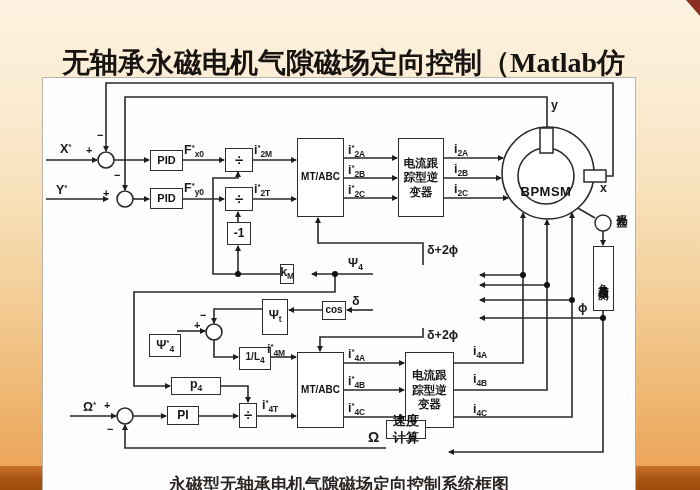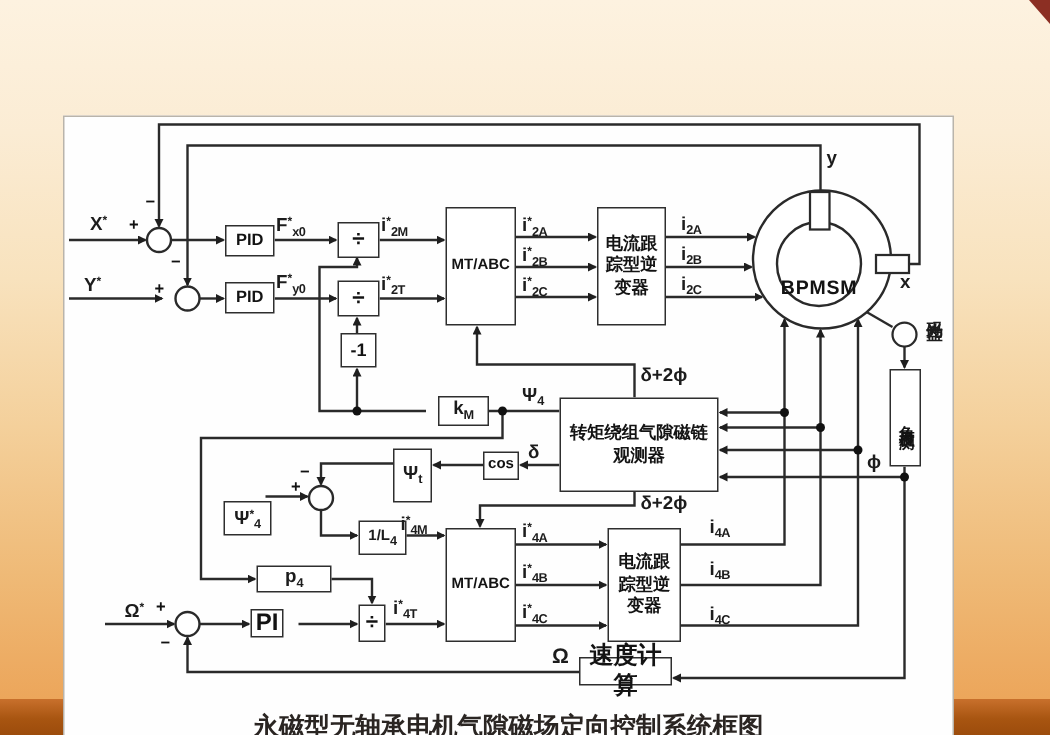--- a/index.html
+++ b/index.html
@@ -33,20 +33,21 @@
 </style>
 </head>
 <body>
 
 <div class="stage">
 
   <div class="bottom-band"></div>
   <div class="corner-mark"></div>
   <div class="panel"></div>
 
+  <div class="title">无轴承永磁电机气隙磁场定向控制（Matlab仿</div>
   <div class="caption">永磁型无轴承电机气隙磁场定向控制系统框图</div>
 
   <svg class="wires" width="700" height="490" viewBox="0 0 700 490">
     <defs>
       <marker id="ah" markerUnits="userSpaceOnUse" markerWidth="9" markerHeight="9" refX="5" refY="3" orient="auto">
         <path d="M0,0 L6,3 L0,6 Z" fill="#1f1f1f"></path>
       </marker>
     </defs>
     <g stroke="#2a2a2a" stroke-width="1.6" fill="none">
 
@@ -127,42 +128,41 @@
     </g>
   </svg>
 
   <div class="box" style="left:150px;top:150px;width:33px;height:21px">PID</div>
   <div class="box" style="left:150px;top:188px;width:33px;height:21px">PID</div>
   <div class="box divglyph" style="left:225px;top:148px;width:28px;height:24px">÷</div>
   <div class="box divglyph" style="left:225px;top:187px;width:28px;height:24px">÷</div>
   <div class="box" style="left:227px;top:222px;width:24px;height:23px;font-size:12px">-1</div>
   <div class="box" style="left:297px;top:138px;width:47px;height:79px;font-size:10px">MT/ABC</div>
   <div class="box" style="left:398px;top:138px;width:46px;height:79px;font-size:11.5px;padding:0 3px">电流跟踪型逆变器</div>
-  <div class="box" style="left:292px;top:264px;width:34px;height:20px">
+  <div class="box" style="left:280px;top:264px;width:14px;height:20px">
     <span class="lbl" style="position:static"><span>k</span><sub>M</sub></span>
   </div>
-  <div class="box" style="left:373px;top:265px;width:106px;height:63px;font-size:11.5px;padding:0 4px">转矩绕组气隙磁链观测器</div>
   <div class="box" style="left:322px;top:301px;width:24px;height:19px;font-size:10px">cos</div>
   <div class="box" style="left:262px;top:299px;width:26px;height:36px">
     <span class="lbl" style="position:static"><span>Ψ</span><sub>t</sub></span>
   </div>
   <div class="box" style="left:149px;top:334px;width:32px;height:23px">
     <span class="lbl" style="position:static"><span>Ψ</span><sup>*</sup><sub>4</sub></span>
   </div>
   <div class="box" style="left:239px;top:347px;width:32px;height:23px">
     <span class="lbl" style="position:static;font-size:10px"><span>1/L</span><sub>4</sub></span>
   </div>
   <div class="box" style="left:297px;top:352px;width:47px;height:76px;font-size:10px">MT/ABC</div>
   <div class="box" style="left:405px;top:352px;width:49px;height:76px;font-size:11.5px;padding:0 4px">电流跟踪型逆变器</div>
   <div class="box" style="left:171px;top:377px;width:50px;height:18px">
     <span class="lbl" style="position:static"><span>p</span><sub>4</sub></span>
   </div>
-  <div class="box" style="left:167px;top:406px;width:22px;height:19px;font-size:16px">PI</div>
+  <div class="box" style="left:167px;top:406px;width:32px;height:19px;font-size:12px">PI</div>
   <div class="box divglyph" style="left:239px;top:403px;width:18px;height:25px">÷</div>
-  <div class="box" style="left:386px;top:438px;width:62px;height:19px;font-size:16px">速度计算</div>
+  <div class="box" style="left:386px;top:420px;width:40px;height:19px;font-size:13px">速度计算</div>
   <div class="box vtext" style="left:593px;top:246px;width:21px;height:65px;font-size:10.5px">角度检测</div>
   <div class="box nb" style="left:513px;top:183px;width:66px;height:18px;font-size:13px;letter-spacing:.5px">BPMSM</div>
   <div class="lbl vtext" style="left:615px;top:205px;height:50px;font-size:11px;letter-spacing:1px">光码盘</div>
 
   <div class="lbl" style="left:60px;top:140px"><span>X</span><sup>*</sup></div>
   <div class="lbl" style="left:56px;top:181px"><span>Y</span><sup>*</sup></div>
   <div class="lbl" style="left:83px;top:398px"><span>Ω</span><sup>*</sup></div>
   <div class="lbl" style="left:184px;top:141px"><span>F</span><sup>*</sup><sub>x0</sub></div>
   <div class="lbl" style="left:184px;top:179px"><span>F</span><sup>*</sup><sub>y0</sub></div>
   <div class="lbl" style="left:254px;top:141px"><span>i</span><sup>*</sup><sub>2M</sub></div>

